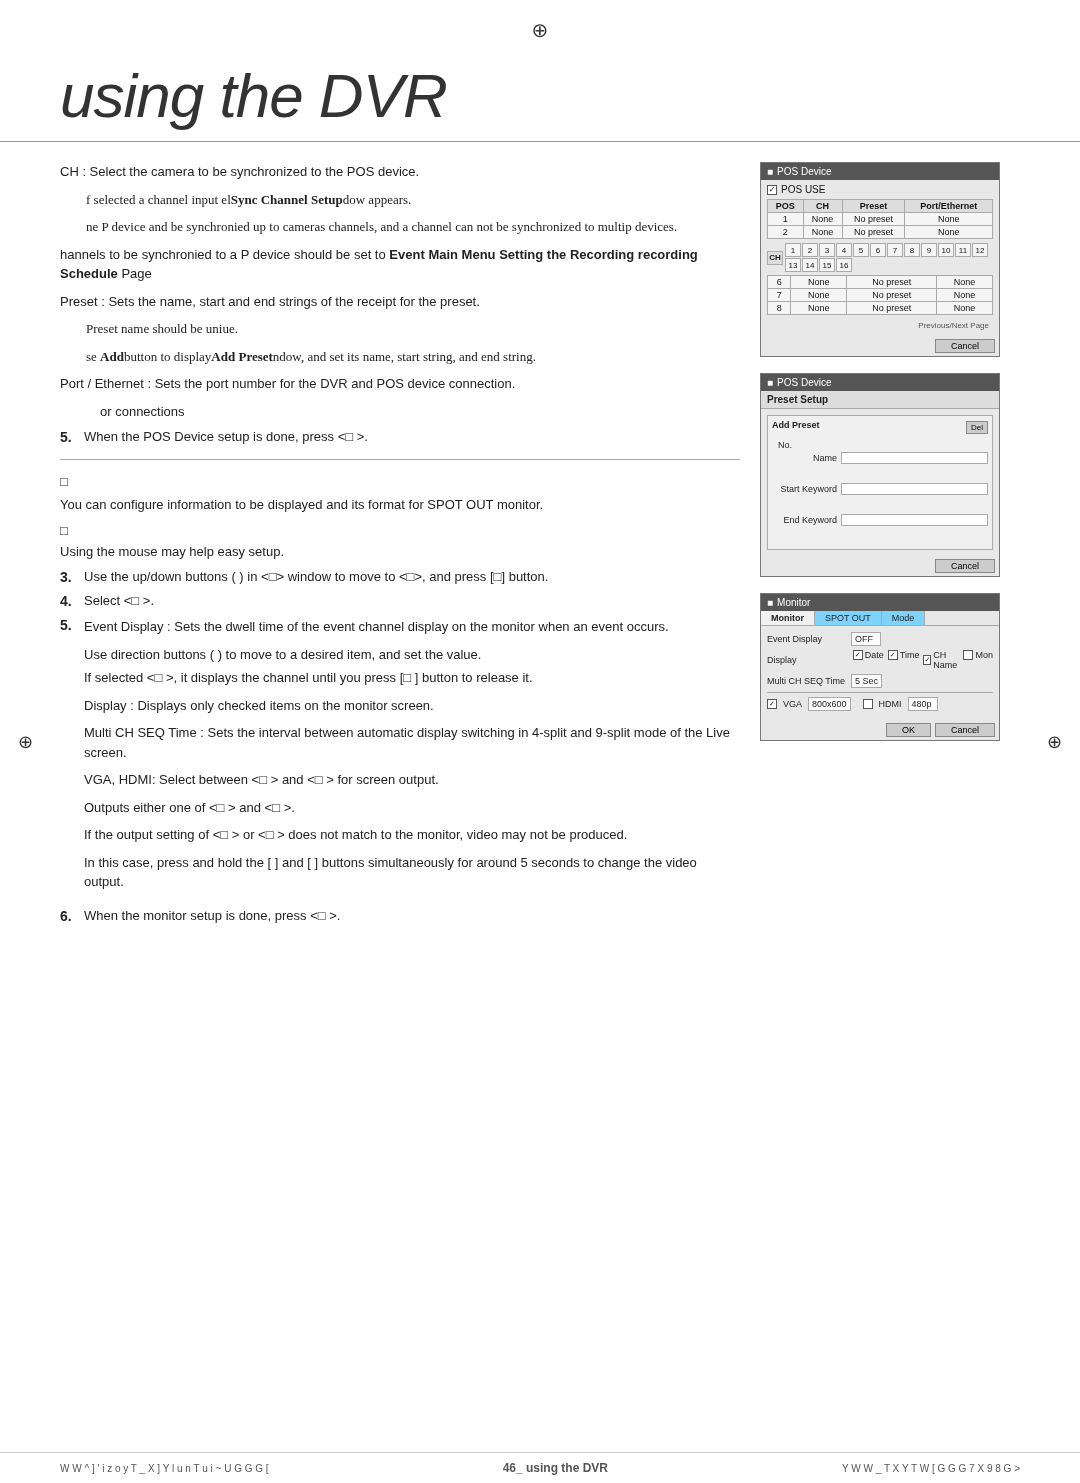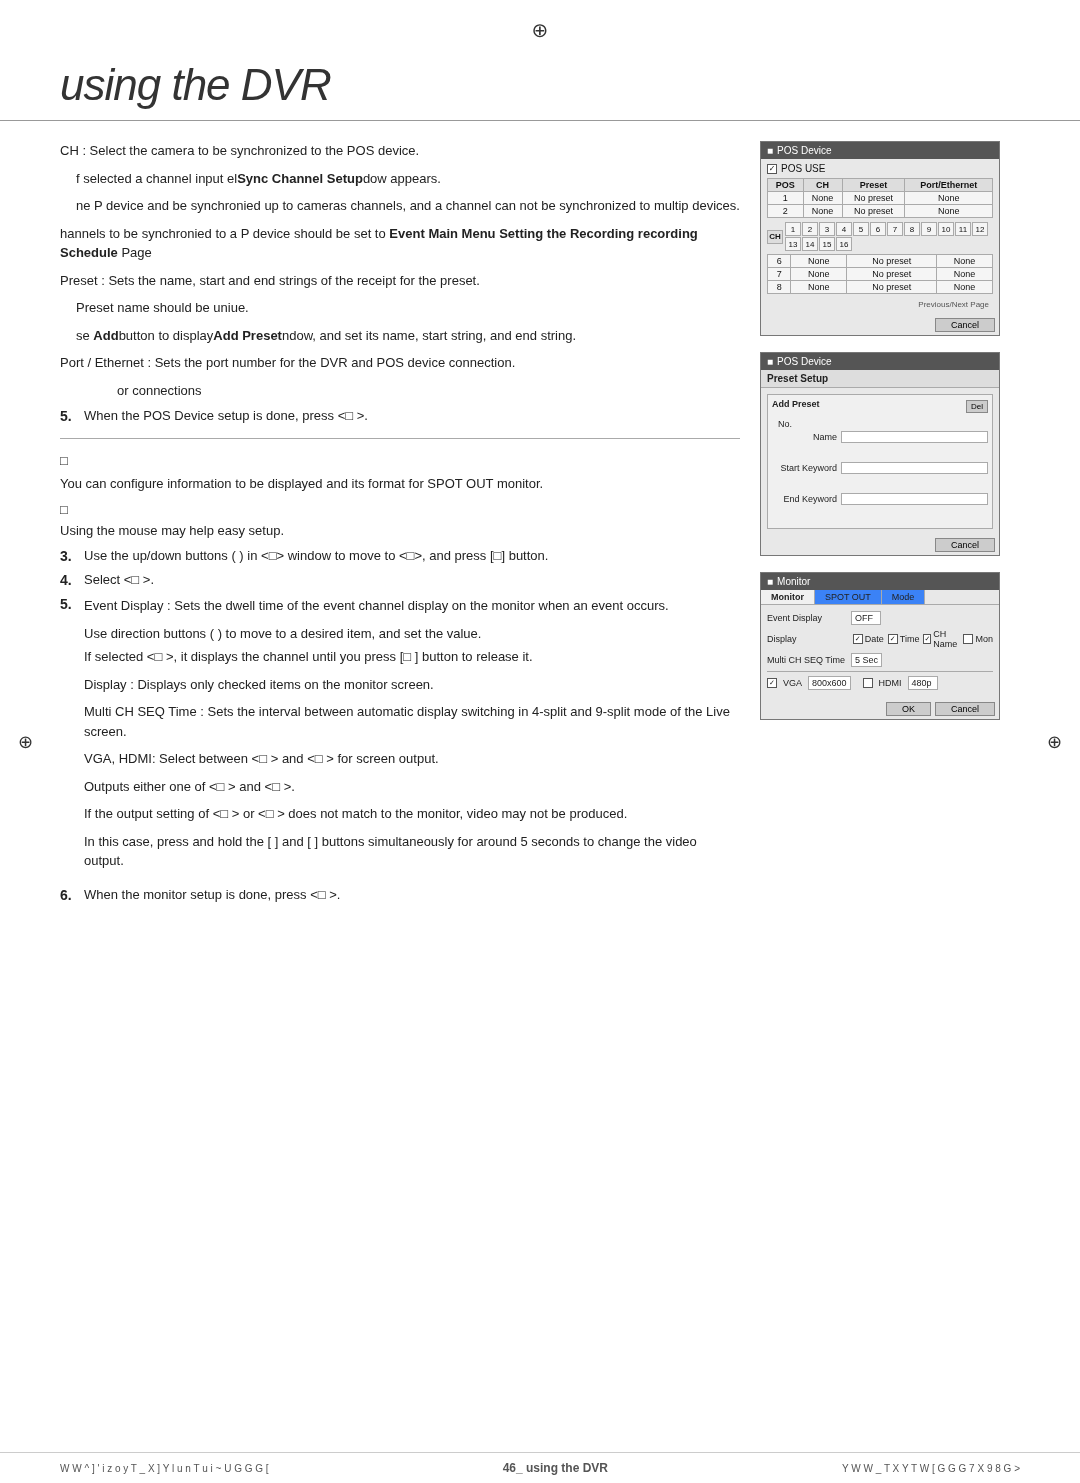--- a/index.html
+++ b/index.html
@@ -26,21 +26,21 @@
       position: absolute;
       top: 18px;
       left: 50%;
       transform: translateX(-50%);
       font-size: 20px;
       color: #333;
     }
 
     
     .page-title {
-      font-size: 44px;
+      font-size: 62px;
       font-weight: 300;
       color: #333;
       letter-spacing: -1px;
       padding: 60px 60px 10px 60px;
       border-bottom: 1px solid #999;
       font-style: italic;
     }
     .page-title span {
       font-style: italic;
       font-weight: 300;
@@ -66,24 +66,25 @@
       gap: 16px;
     }
 
     
     .para {
       margin-bottom: 8px;
       line-height: 1.5;
       font-size: 13px;
     }
     .para.indent {
-      margin-left: 16px;
+      margin-left: 26px;
+      font-family: Liberation Serif, serif;
     }
     .para.indent2 {
-      margin-left: 57px;
+      margin-left: 40px;
     }
 
     
     .step {
       display: flex;
       gap: 6px;
       margin-bottom: 8px;
       align-items: flex-start;
     }
     .step-num {
@@ -245,21 +246,21 @@
       font-size: 10px;
       width: 240px;
     }
     .monitor-tabs {
       display: flex;
       border-bottom: 1px solid #aaa;
     }
     .monitor-tab {
       padding: 2px 10px;
       font-size: 9px;
-      background: #3b82f6;
+      background: #7dd3fc;
       border-right: 1px solid #aaa;
       cursor: pointer;
     }
     .monitor-tab.active {
       background: #f0f0f0;
       font-weight: bold;
     }
     .monitor-body {
       padding: 6px;
     }
@@ -275,21 +276,21 @@
     }
     .monitor-val {
       font-size: 9px;
       background: #fff;
       border: 1px solid #aaa;
       padding: 1px 3px;
       min-width: 30px;
     }
     .monitor-check-group {
       display: flex;
-      align-items: center;
+      align-items: flex-start;
       gap: 4px;
       padding-left: 12px;
     }
     .monitor-check-item {
       display: flex;
       align-items: center;
       gap: 2px;
       font-size: 9px;
     }
     .chk {

